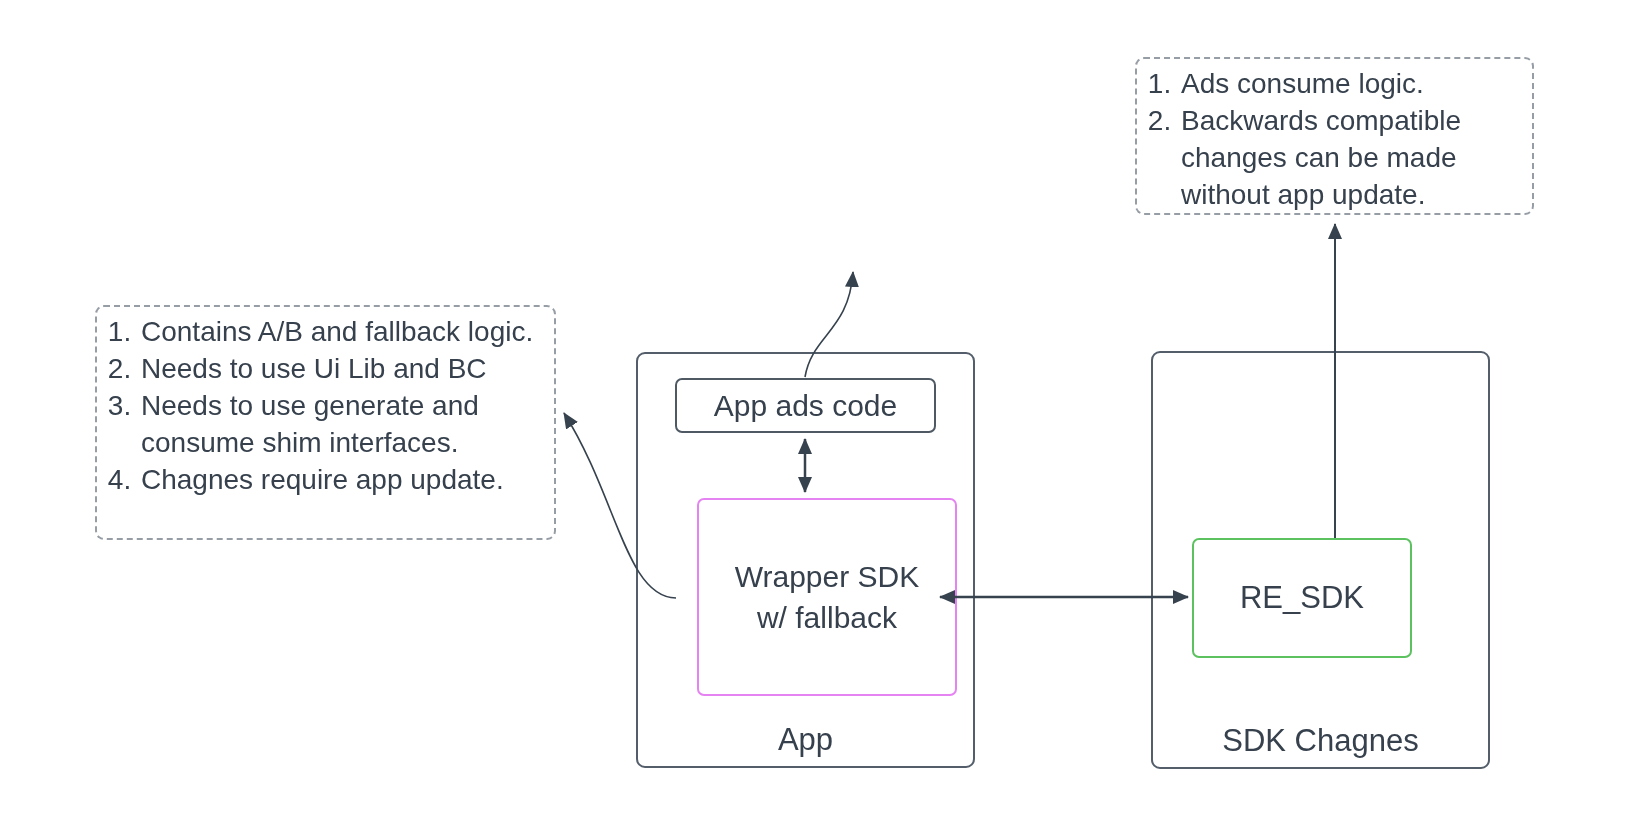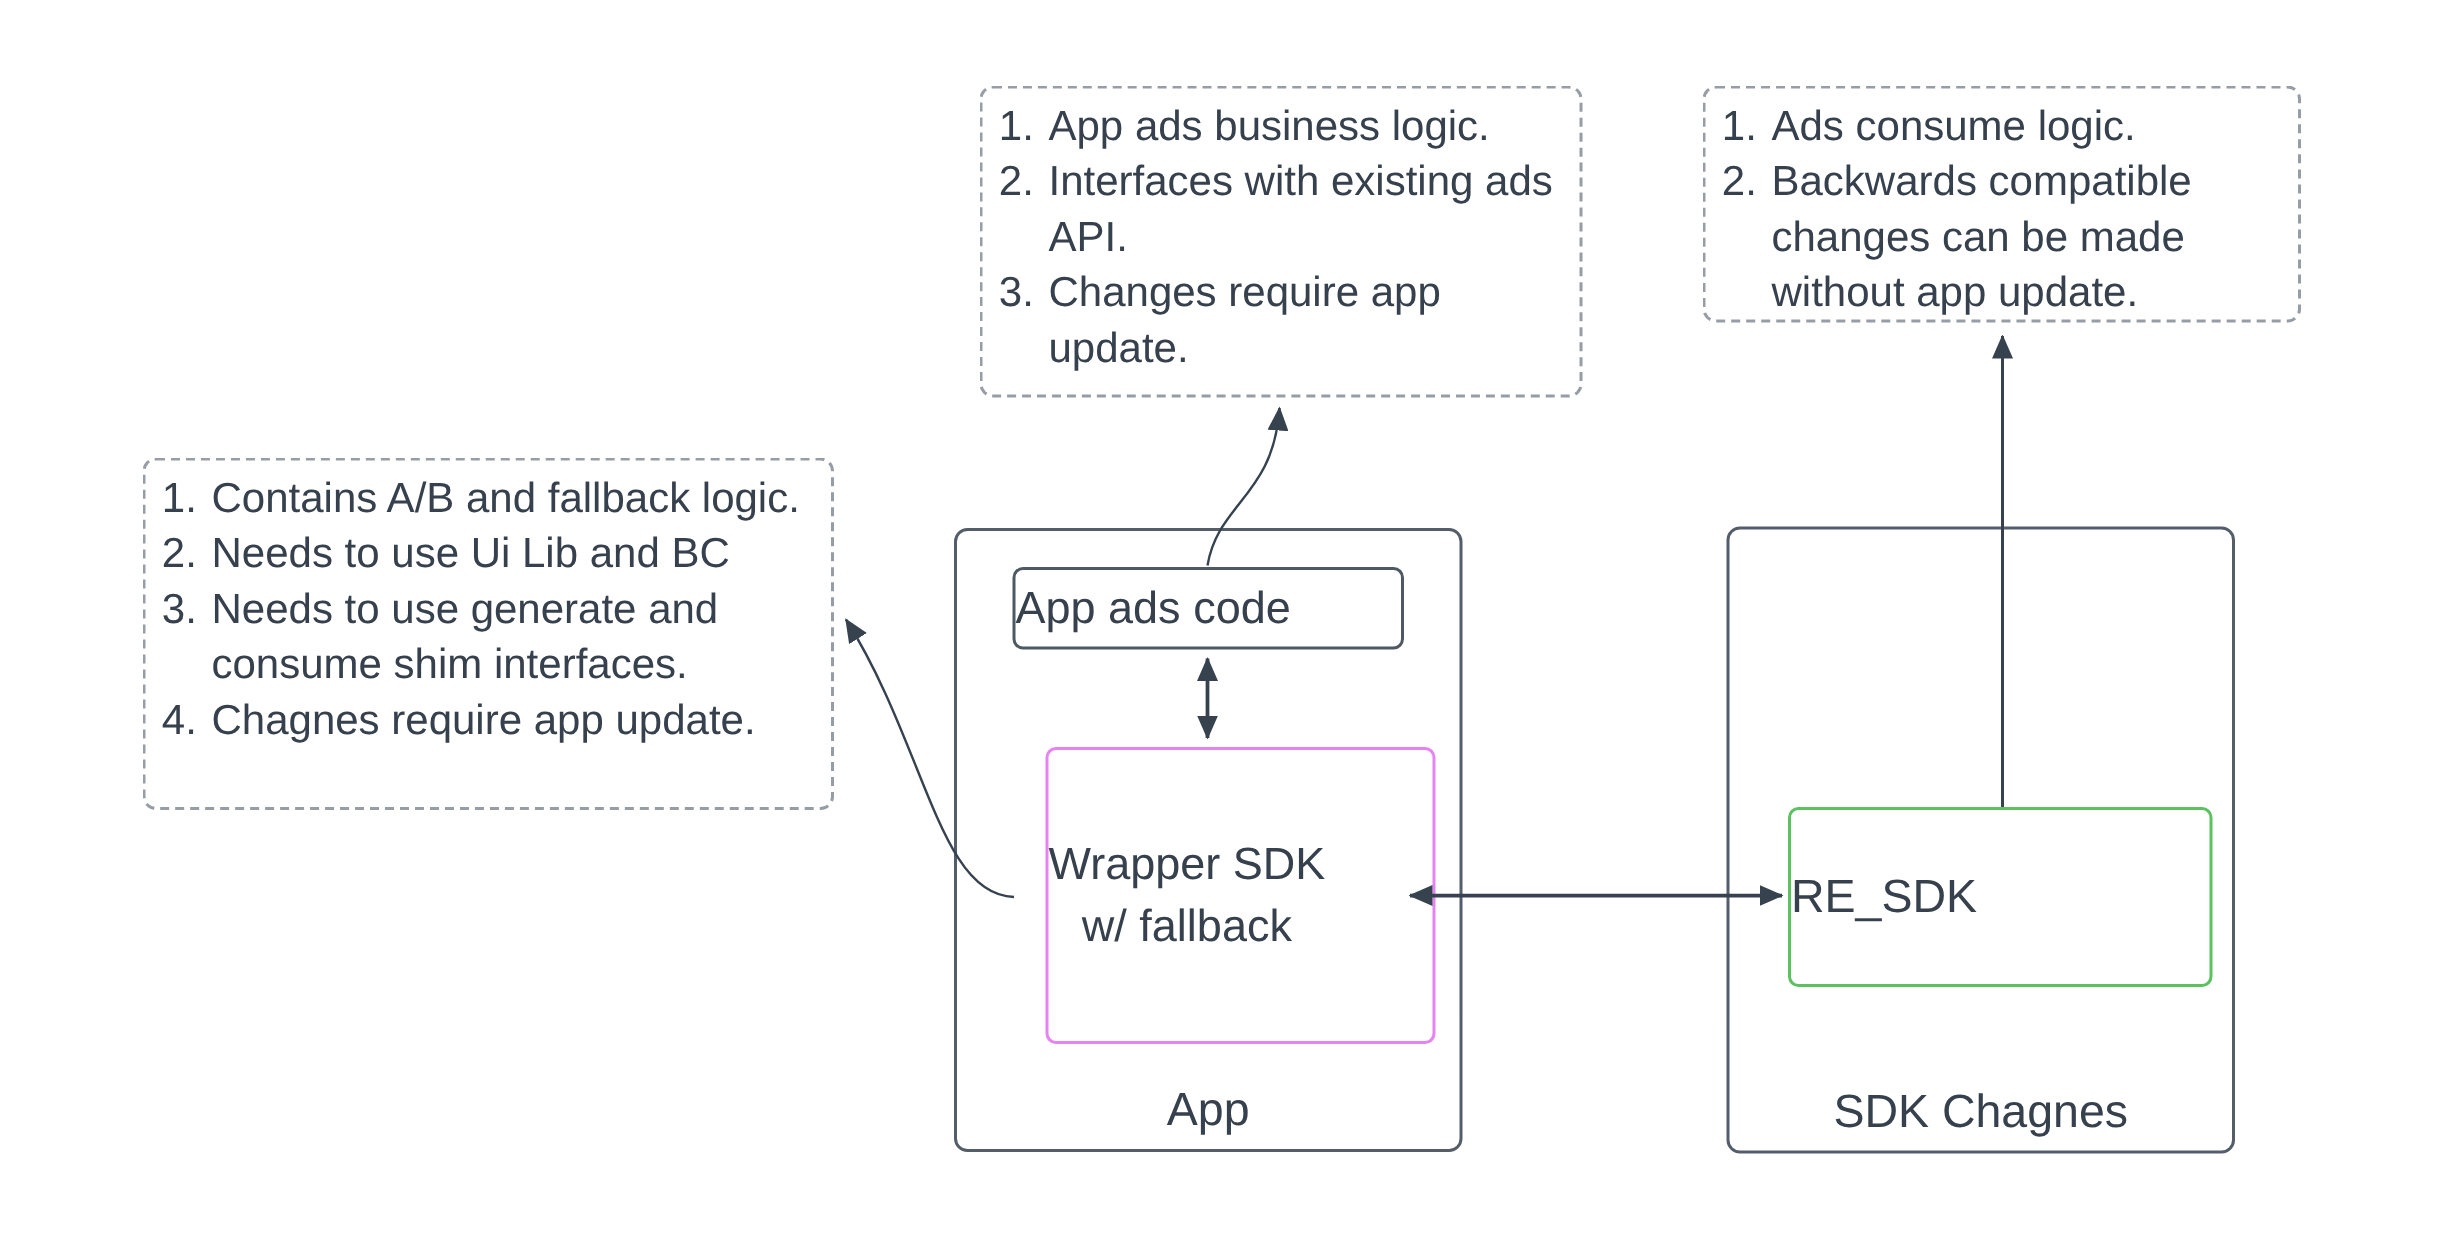--- a/index.html
+++ b/index.html
@@ -46,21 +46,21 @@
     color: #36414d;
   }
   
   .node {
     position: absolute;
     background: #ffffff;
     border: 2.5px solid #4e5964;
     border-radius: 7px;
     display: flex;
     align-items: center;
-    justify-content: flex-start;
+    justify-content: center;
     text-align: center;
     color: #36414d;
   }
   .node-app-ads-code { font-size: 30px; }
   .node-wrapper-sdk {
     border-color: #e583f2;
     font-size: 30px;
     line-height: 41px;
     white-space: pre-line;
   }
@@ -82,27 +82,20 @@
 <div class="canvas">
 
   <div class="container" style="left:636px; top:352px; width:339px; height:416px;">
     <span class="container-label">App</span>
   </div>
 
   <div class="container" style="left:1151px; top:351px; width:339px; height:418px;">
     <span class="container-label">SDK Chagnes</span>
   </div>
 
-  <div class="note" style="left:653px; top:57px; width:402px; height:208px;">
-    <ol>
-      <li>App ads business logic.</li>
-      <li>Interfaces with existing ads API.</li>
-      <li>Changes require app update.</li>
-    </ol>
-  </div>
 
   <div class="note" style="left:1135px; top:57px; width:399px; height:158px;">
     <ol>
       <li>Ads consume logic.</li>
       <li>Backwards compatible changes can be made without app update.</li>
     </ol>
   </div>
 
   <div class="note" style="left:95px; top:305px; width:461px; height:235px;">
     <ol>
@@ -115,21 +108,21 @@
 
   <div class="node node-app-ads-code" style="left:675px; top:378px; width:261px; height:55px;">
     <span>App ads code</span>
   </div>
 
   <div class="node node-wrapper-sdk" style="left:676px; top:498px; width:260px; height:198px;margin-left:21px;">
     <span>Wrapper SDK
 w/ fallback</span>
   </div>
 
-  <div class="node node-re-sdk" style="left:1192px; top:538px; width:283px; height:120px;">
+  <div class="node node-re-sdk" style="left:1192px; top:538px; width:220px; height:120px;">
     <span>RE_SDK</span>
   </div>
 
   <svg class="arrows" viewBox="0 0 1629 831" xmlns="http://www.w3.org/2000/svg">
     <defs>
       <marker id="ah" markerUnits="userSpaceOnUse" markerWidth="16" markerHeight="14" viewBox="0 0 16 14" refX="15" refY="7" orient="auto-start-reverse">
         <path d="M0,0 L16,7 L0,14 z" fill="#36424e"></path>
       </marker>
     </defs>
 

